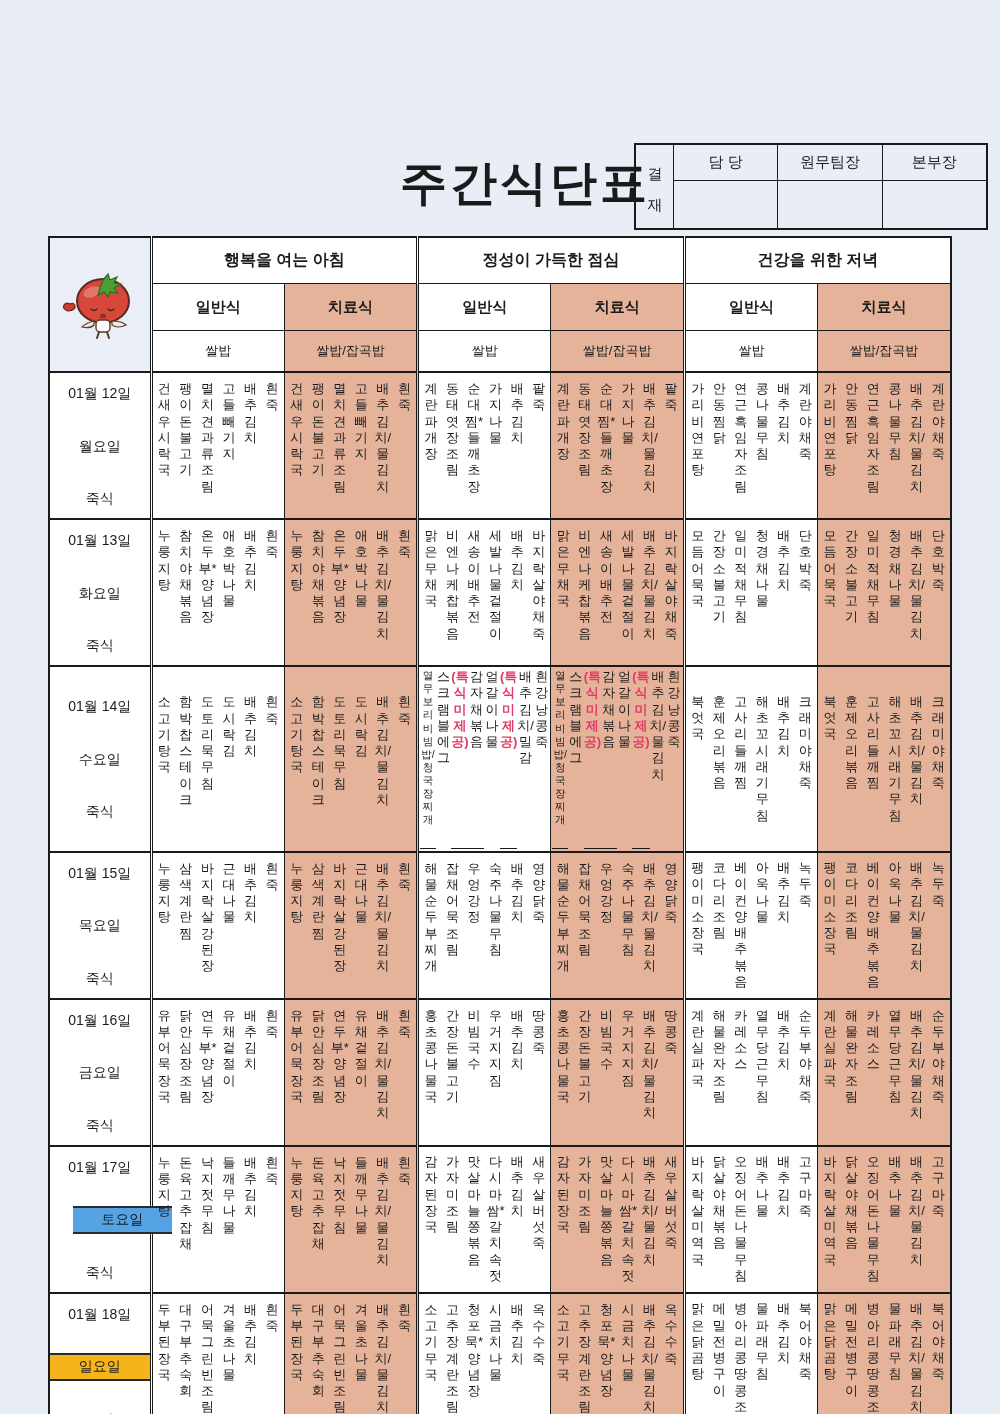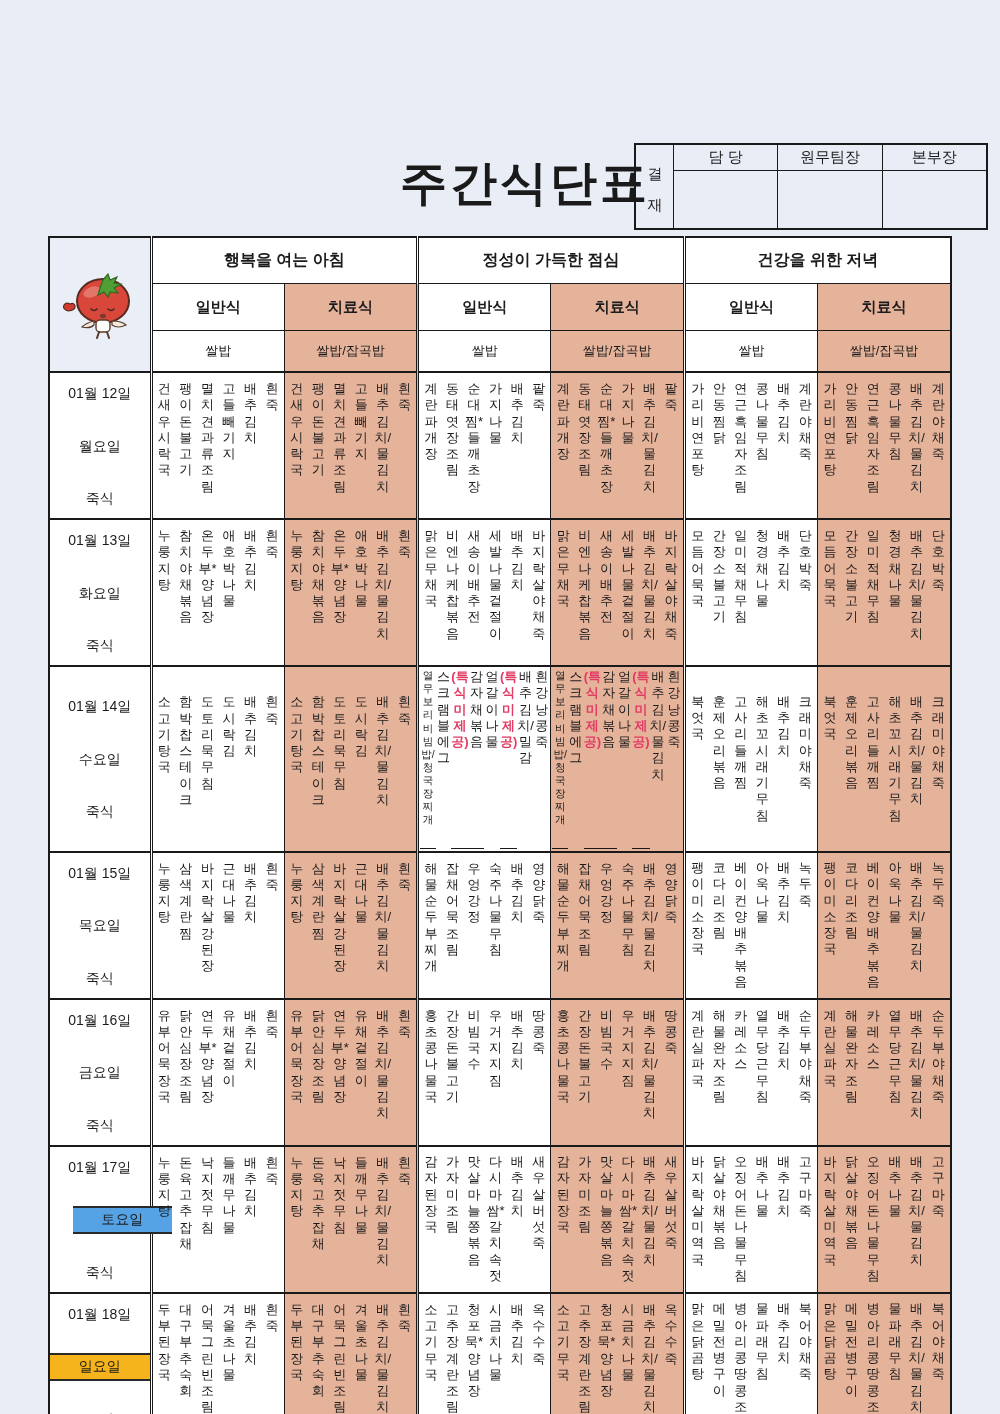--- a/index.html
+++ b/index.html
@@ -24,21 +24,21 @@
     border: 2px solid #1a1a1a;
     display: flex;
   }
   .stamp-col {
     width: 38px; border-right: 1px solid #1a1a1a;
     display: flex; align-items: center; justify-content: center;
     font-size: 15px;
     writing-mode: vertical-lr; text-orientation: upright; letter-spacing: 16px;
   }
   .approval-grid { flex: 1; display: flex; flex-direction: column; }
-  .approval-head { display: flex; height: 26px; border-bottom: 1px solid #1a1a1a; }
+  .approval-head { display: flex; height: 36px; border-bottom: 1px solid #1a1a1a; }
   .approval-body { display: flex; flex: 1; }
   .approval-head > div, .approval-body > div {
     flex: 1; display: flex; align-items: center; justify-content: center;
     font-size: 15px; border-right: 1px solid #1a1a1a;
   }
   .approval-head > div:last-child, .approval-body > div:last-child { border-right: none; }
 
   
   table.menu {
     width: 904px; margin-left: 48px;

